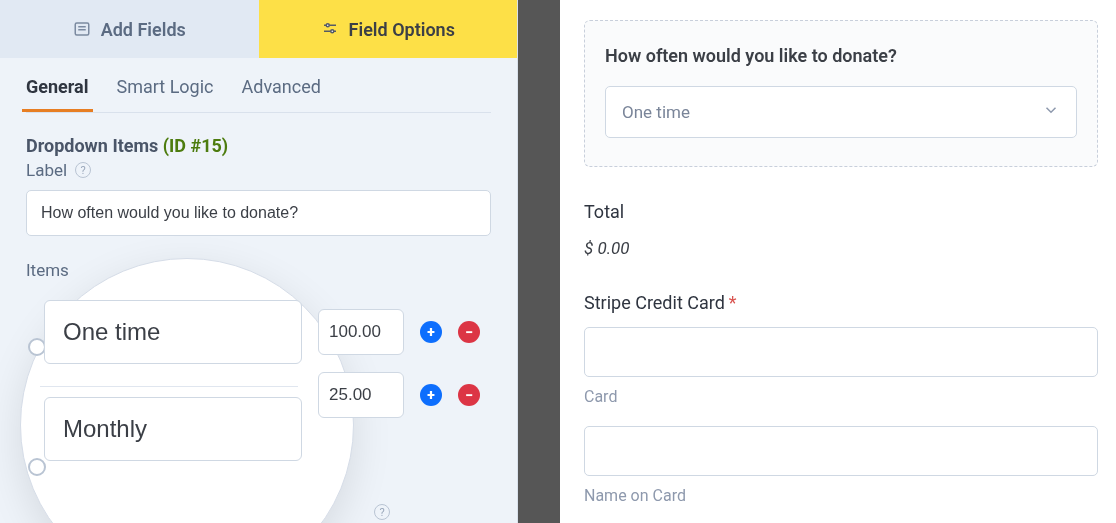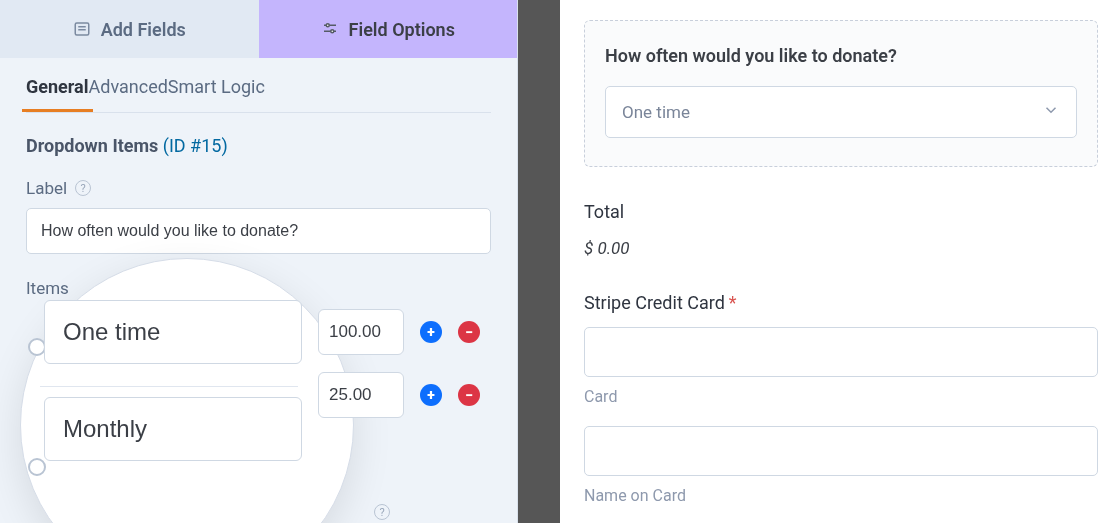--- a/index.html
+++ b/index.html
@@ -3,34 +3,34 @@
 <meta charset="utf-8">
 <style>
   * { box-sizing: border-box; margin: 0; padding: 0; }
   html, body { width: 1116px; height: 523px; font-family: -apple-system, BlinkMacSystemFont, "Segoe UI", Roboto, Helvetica, Arial, sans-serif; overflow: hidden; }
   body { display: flex; background: #4a4a4a; }
 
   
   .left-panel { width: 518px; height: 100%; background: #eef3f9; display: flex; flex-direction: column; border-right: 1px solid #d9e1ec; position: relative; }
   .tabs { display: flex; height: 58px; }
   .tabs .tab { flex: 1; display: flex; align-items: center; justify-content: center; gap: 10px; font-size: 18px; font-weight: 600; color: #5b6b82; background: #e1e9f3; cursor: pointer; }
-  .tabs .tab.active { background: #c4b5fd; color: #3b3f46; }
+  .tabs .tab.active { background: #fde047; color: #3b3f46; }
   .tabs .tab svg { width: 18px; height: 18px; }
 
-  .subtabs { display: flex; padding: 18px 26px 0 26px; border-bottom: 1px solid transparent; }
+  .subtabs { display: flex; gap: 28px; padding: 18px 26px 0 26px; border-bottom: 1px solid transparent; }
   .subtab { padding-bottom: 14px; font-size: 18px; color: #5b6b82; cursor: pointer; position: relative; }
   .subtab.active { color: #2f3540; font-weight: 700; }
   .subtab.active::after { content: ""; position: absolute; left: -4px; right: -4px; bottom: -1px; height: 3px; background: #e77e23; }
   .subtabs-divider { height: 1px; background: #d9e1ec; margin: 0 26px; }
 
   .section { padding: 22px 26px 0 26px; }
   .section-title { font-size: 18px; font-weight: 700; color: #4a5568; }
-  .section-title .muted { font-weight: 400; color: #0369a1; }
+  .section-title .muted { font-weight: 700; color: #4d7c0f; }
 
-  .field-block { margin-top: 22px; }
+  .field-block { margin-top: 4px; }
   .field-label-row { display: flex; align-items: center; gap: 8px; margin-bottom: 10px; }
   .field-label { font-size: 17px; color: #5b6b82; }
   .help-icon { width: 16px; height: 16px; border: 1px solid #b9c4d3; border-radius: 50%; display: inline-flex; align-items: center; justify-content: center; font-size: 11px; color: #9aa7ba; cursor: pointer; }
 
   .input { width: 100%; height: 46px; border: 1px solid #cfd8e3; border-radius: 5px; background: #fff; padding: 0 14px; font-size: 16px; color: #3b3f46; }
 
   .items-label-row { display: flex; align-items: center; gap: 8px; margin: 24px 0 12px 0; }
   .radio { width: 18px; height: 18px; border: 2px solid #b9c4d3; border-radius: 50%; background: #fff; flex-shrink: 0; }
   .circle-btn { width: 22px; height: 22px; border-radius: 50%; display: inline-flex; align-items: center; justify-content: center; color: #fff; font-weight: 900; font-size: 14px; cursor: pointer; flex-shrink: 0; line-height: 1; }
   .circle-btn.add { background: #0d6efd; }
@@ -85,22 +85,22 @@
           <circle cx="9" cy="7" r="2" fill="#fff"></circle>
         <line x1="4" y1="15" x2="20" y2="15"></line>
           <circle cx="15" cy="15" r="2" fill="#fff"></circle>
       </svg>
       <span>Field Options</span>
     </div>
   </div>
 
   <div class="subtabs">
     <div class="subtab active">General</div>
+    <div class="subtab">Smart Logic</div>
     <div class="subtab">Advanced</div>
-    <div class="subtab">Smart Logic</div>
   </div>
   <div class="subtabs-divider"></div>
 
   <div class="section">
     <div class="section-title">
       <span>Dropdown Items</span>
       <span class="muted">(ID #15)</span>
     </div>
 
     <div class="field-block">

